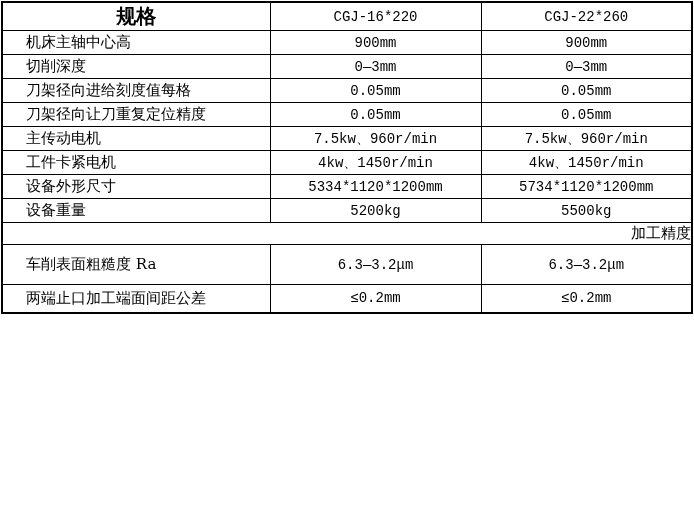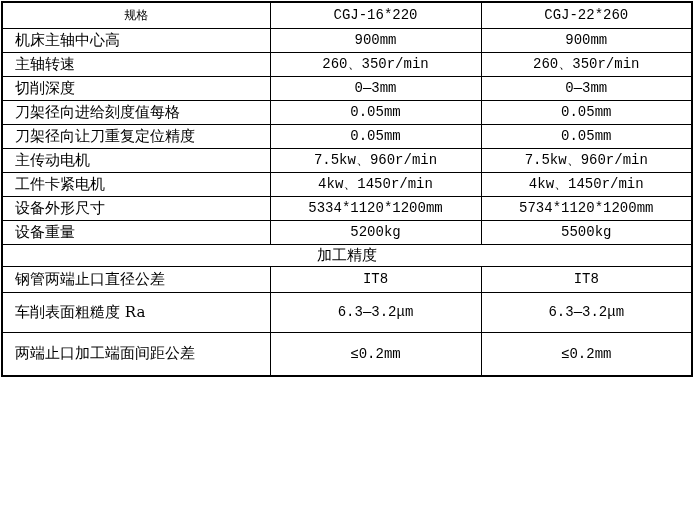--- a/index.html
+++ b/index.html
@@ -27,46 +27,47 @@
   th, td {
     border: 1px solid #000000;
     padding: 0;
     overflow: hidden;
     white-space: nowrap;
     vertical-align: middle;
     font-weight: normal;
   }
   .label-cell {
     text-align: left;
-    padding-left: 12px;
+    padding-left: 23px;
     font-size: 15px;
     font-family: "DejaVu Serif", serif;
     margin-top: 35px;
   }
   .val-cell, .model-cell {
     text-align: center;
     font-size: 14px;
     font-family: "Liberation Mono", "DejaVu Sans Mono", monospace;
   }
   .spec-head-cell {
     text-align: center;
-    font-size: 12px;
+    font-size: 20px;
     font-family: "DejaVu Serif", serif;
+    font-weight: bold;
   }
   .section-cell {
-    text-align: center;
+    text-align: right;
     font-size: 15px;
     font-family: "DejaVu Serif", serif;
   }
   tr.row-header  { height: 26px; }
   tr.row-std     { height: 24px; }
   tr.row-section { height: 22px; }
   tr.row-it8     { height: 26px; }
   tr.row-ra      { height: 40px; }
-  tr.row-last    { height: 44px; }
+  tr.row-last    { height: 28px; }
 </style>
 </head>
 <body>
 
 <table class="spec-table">
   <colgroup>
     <col class="c-label">
     <col class="c-val">
     <col class="c-val">
   </colgroup>
@@ -75,25 +76,20 @@
       <th class="spec-head-cell">规格</th>
       <th class="model-cell">CGJ-16*220</th>
       <th class="model-cell">CGJ-22*260</th>
     </tr>
   </thead>
   <tbody id="main-rows">
       <tr class="row-std">
         <td class="label-cell">机床主轴中心高</td>
         <td class="val-cell">900mm</td>
         <td class="val-cell">900mm</td>
-      </tr>
-      <tr class="row-std">
-        <td class="label-cell">主轴转速</td>
-        <td class="val-cell">260、350r/min</td>
-        <td class="val-cell">260、350r/min</td>
       </tr>
       <tr class="row-std">
         <td class="label-cell">切削深度</td>
         <td class="val-cell">0—3mm</td>
         <td class="val-cell">0—3mm</td>
       </tr>
       <tr class="row-std">
         <td class="label-cell">刀架径向进给刻度值每格</td>
         <td class="val-cell">0.05mm</td>
         <td class="val-cell">0.05mm</td>
@@ -123,25 +119,20 @@
         <td class="val-cell">5200kg</td>
         <td class="val-cell">5500kg</td>
       </tr>
     </tbody>
   <tbody>
     <tr class="row-section">
       <td class="section-cell" colspan="3">加工精度</td>
     </tr>
   </tbody>
   <tbody id="precision-rows">
-      <tr class="row-it8">
-        <td class="label-cell">钢管两端止口直径公差</td>
-        <td class="val-cell">IT8</td>
-        <td class="val-cell">IT8</td>
-      </tr>
       <tr class="row-ra">
         <td class="label-cell">车削表面粗糙度 Ra</td>
         <td class="val-cell">6.3—3.2μm</td>
         <td class="val-cell">6.3—3.2μm</td>
       </tr>
       <tr class="row-last">
         <td class="label-cell">两端止口加工端面间距公差</td>
         <td class="val-cell">≤0.2mm</td>
         <td class="val-cell">≤0.2mm</td>
       </tr>

